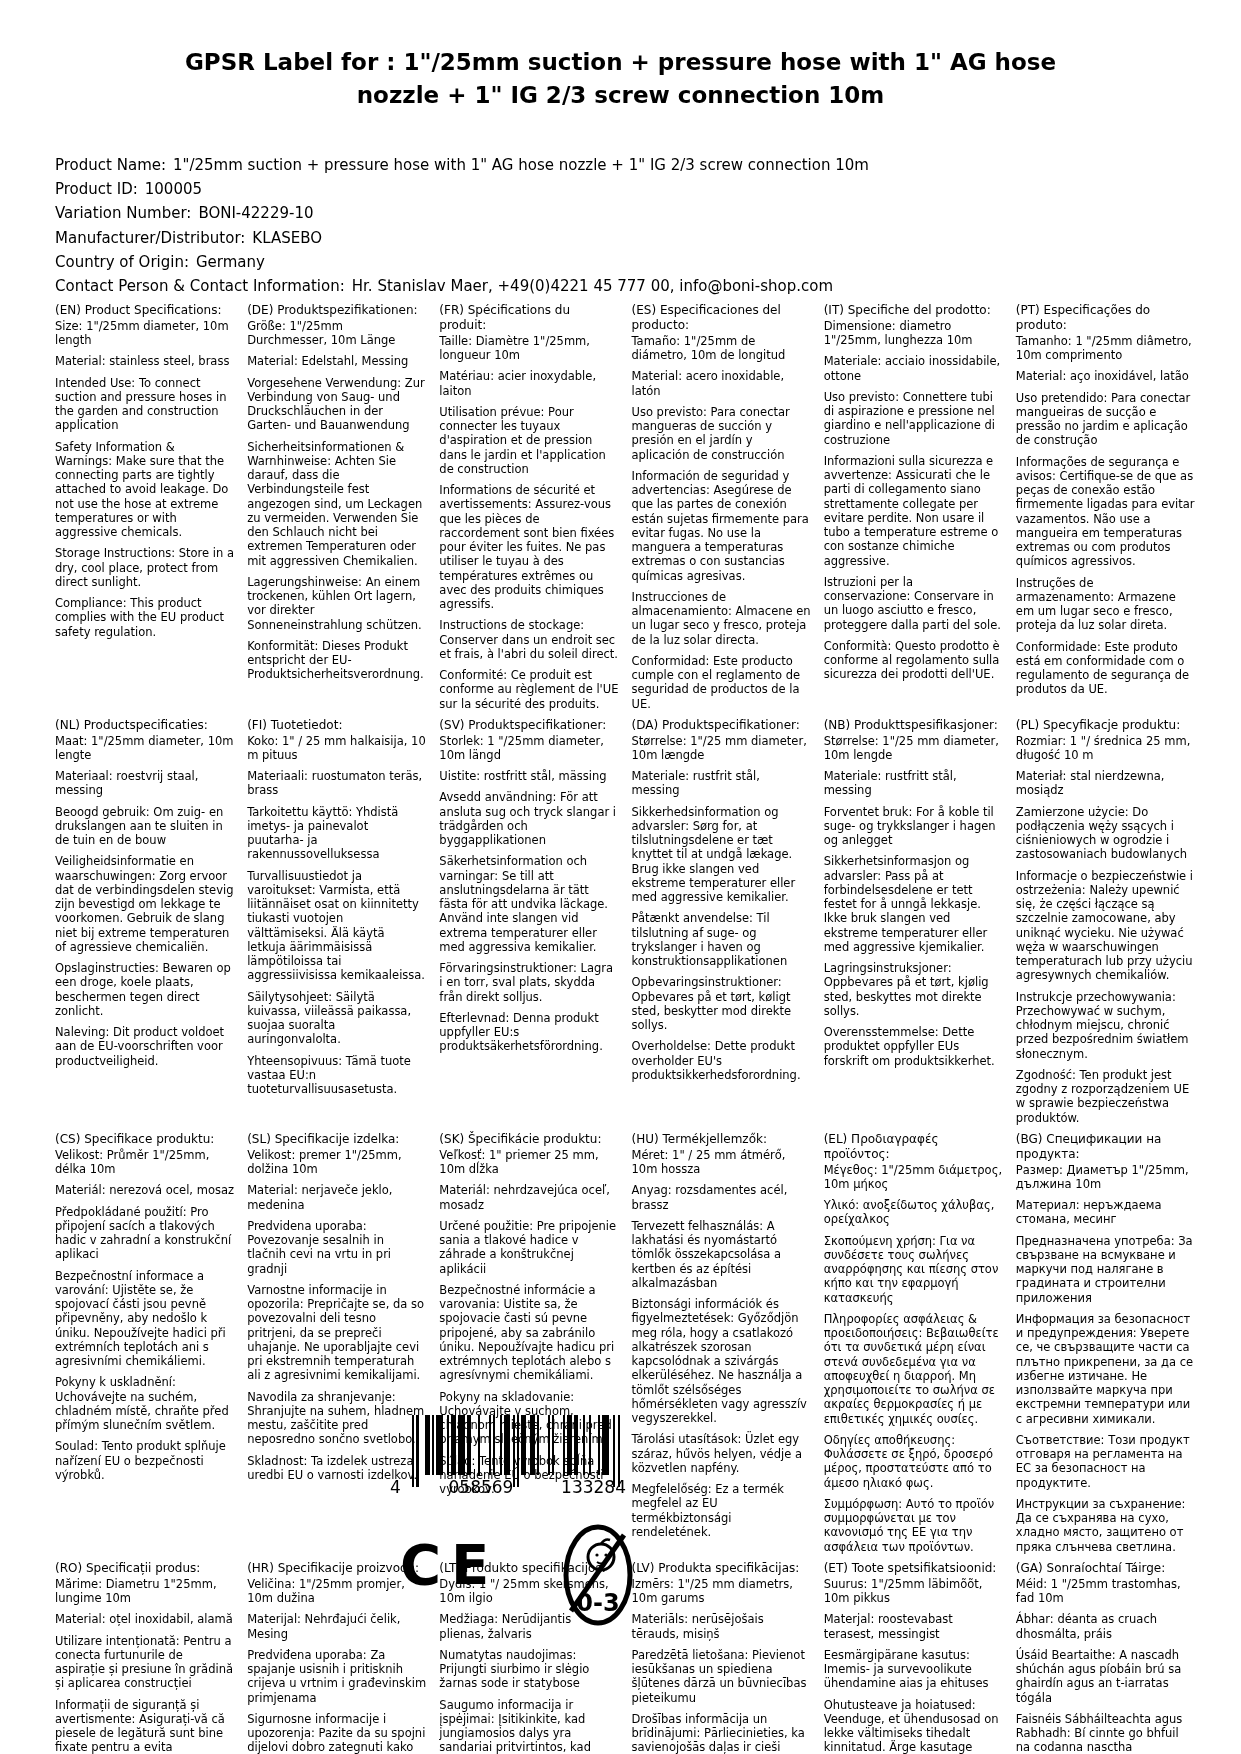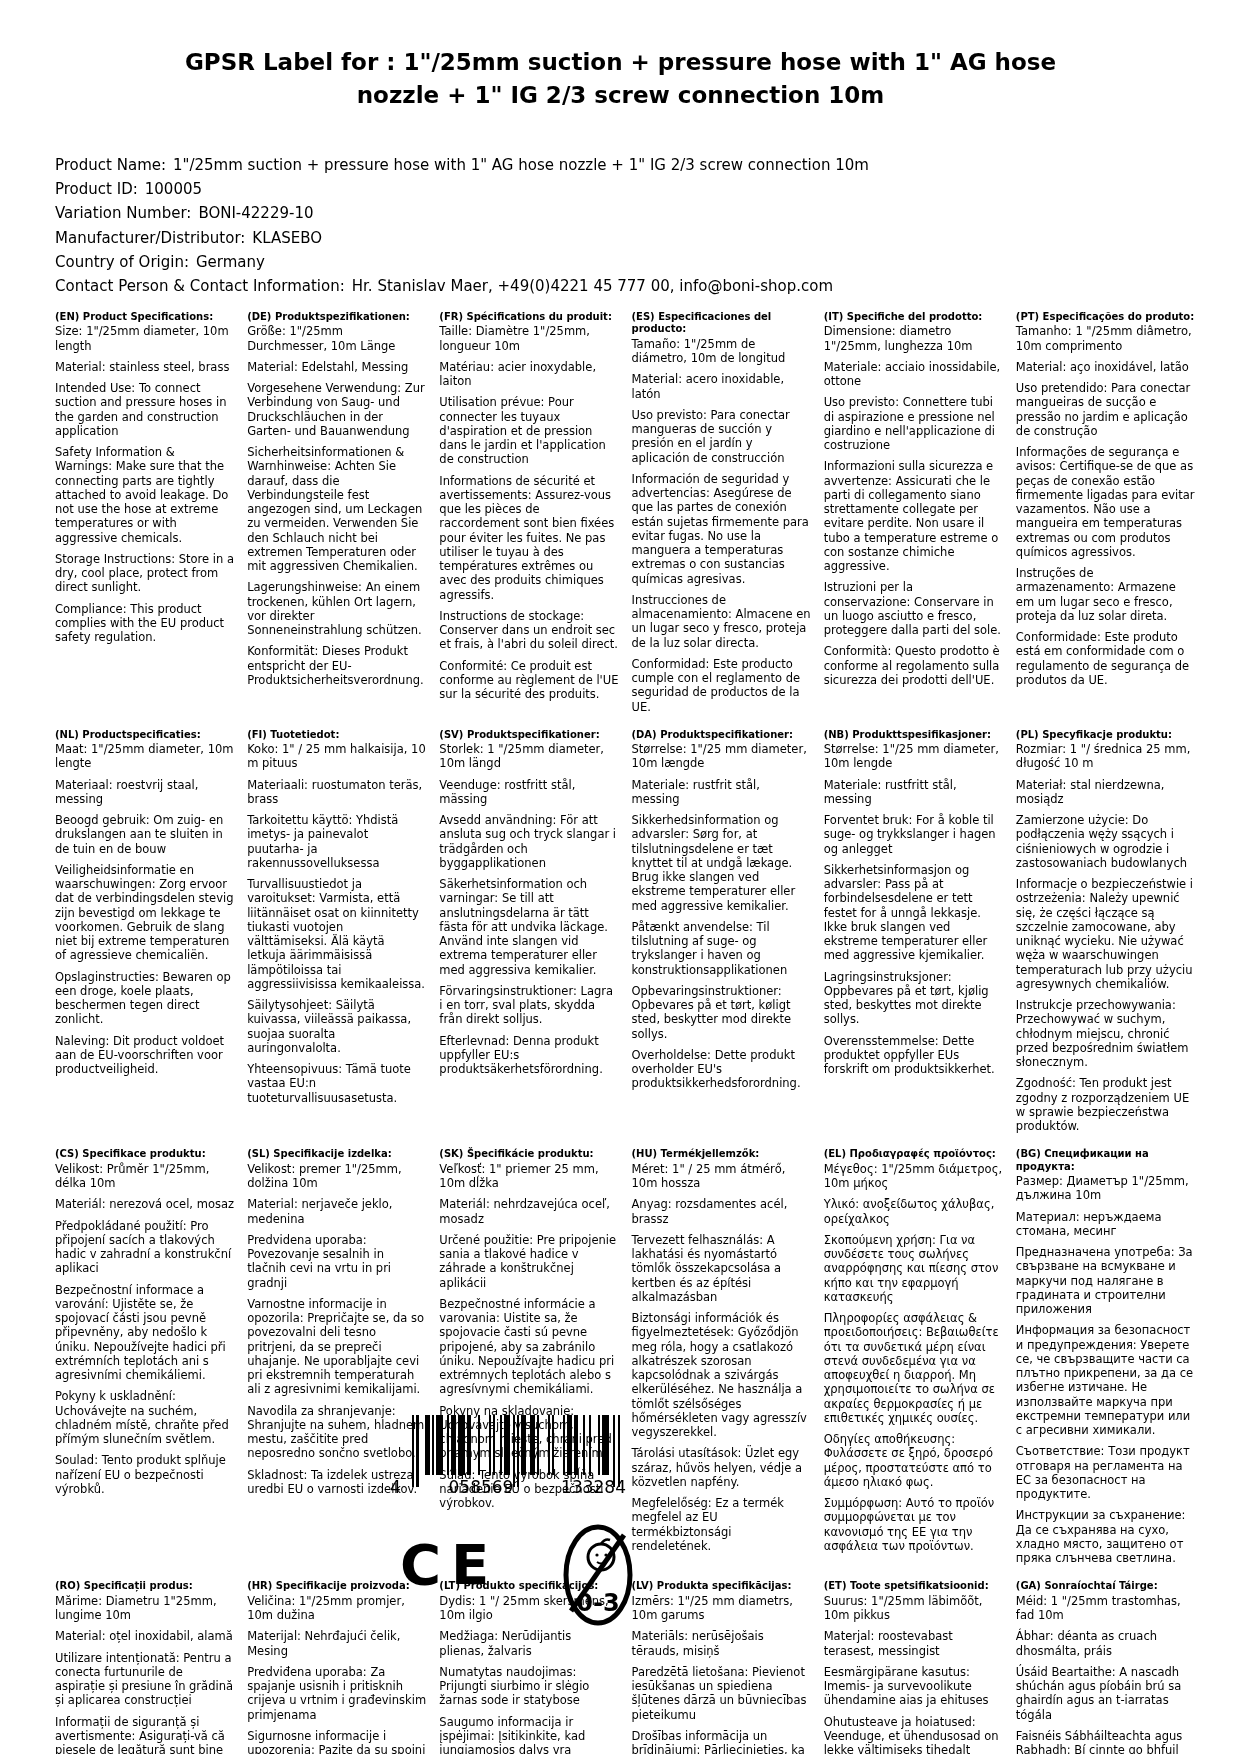--- a/index.html
+++ b/index.html
@@ -7,21 +7,21 @@
   .page{position:absolute;inset:0;background:#fff;}
   .title{font-size:23px;font-weight:bold;text-align:center;margin:46px auto 0 auto;max-width:880px;line-height:1.45;color:#000;}
   .product-info{margin:40px 0 0 55px;font-size:15px;line-height:1.62;}
   .pi-row{white-space:normal;}
   .pi-label{font-weight:normal;margin-right:7px;}
   .pi-value{font-weight:normal;}
   .lang-grid{position:absolute;left:55px;top:303px;width:1140px;display:grid;
      grid-template-columns:repeat(6,1fr);column-gap:13px;
      grid-template-rows:minmax(352px,auto) minmax(313px,auto) minmax(313px,auto) auto;}
   .lang-section{font-size:11.5px;line-height:1.24;}
-  .lang-heading{font-weight:bold;margin:8px 0 1px 0;font-size:10px;}
+  .lang-heading{font-weight:normal;margin:0 0 1px 0;font-size:12px;}
   .lang-section p{margin:0 0 7px 0;}
   .footer{position:absolute;left:388px;top:1415px;width:252px;}
   .barcode{width:252px;}
   .bars{display:flex;align-items:flex-start;height:74px;margin-left:24px;}
   .module{width:2.2px;height:60px;flex:none;}
   .module.black{background:#000;}
   .module.guard{height:72px;}
   .barcode-digits{display:flex;justify-content:space-between;font-size:17px;margin-top:-12px;padding-right:14px;}
   .barcode-digits .lead{margin-left:2px;}
   .symbol-row{display:flex;justify-content:space-between;align-items:flex-start;margin-top:26px;padding:0 6px 0 12px;gap:46px;}
@@ -138,21 +138,21 @@
         <p>Materiaali: ruostumaton teräs, brass</p>
         <p>Tarkoitettu käyttö: Yhdistä imetys- ja painevalot puutarha- ja rakennussovelluksessa</p>
         <p>Turvallisuustiedot ja varoitukset: Varmista, että liitännäiset osat on kiinnitetty tiukasti vuotojen välttämiseksi. Älä käytä letkuja äärimmäisissä lämpötiloissa tai aggressiivisissa kemikaaleissa.</p>
         <p>Säilytysohjeet: Säilytä kuivassa, viileässä paikassa, suojaa suoralta auringonvalolta.</p>
         <p>Yhteensopivuus: Tämä tuote vastaa EU:n tuoteturvallisuusasetusta.</p>
       </div>
 
   <div class="lang-section">
     <div class="lang-heading">(SV) Produktspecifikationer:</div>
   <p>Storlek: 1 "/25mm diameter, 10m längd</p>
-        <p>Veenduge: rostfritt stål, mässing</p>
+        <p>Uistite: rostfritt stål, mässing</p>
         <p>Avsedd användning: För att ansluta sug och tryck slangar i trädgården och byggapplikationen</p>
         <p>Säkerhetsinformation och varningar: Se till att anslutningsdelarna är tätt fästa för att undvika läckage. Använd inte slangen vid extrema temperaturer eller med aggressiva kemikalier.</p>
         <p>Förvaringsinstruktioner: Lagra i en torr, sval plats, skydda från direkt solljus.</p>
         <p>Efterlevnad: Denna produkt uppfyller EU:s produktsäkerhetsförordning.</p>
       </div>
 
   <div class="lang-section">
     <div class="lang-heading">(DA) Produktspecifikationer:</div>
   <p>Størrelse: 1"/25 mm diameter, 10m længde</p>
         <p>Materiale: rustfrit stål, messing</p>

